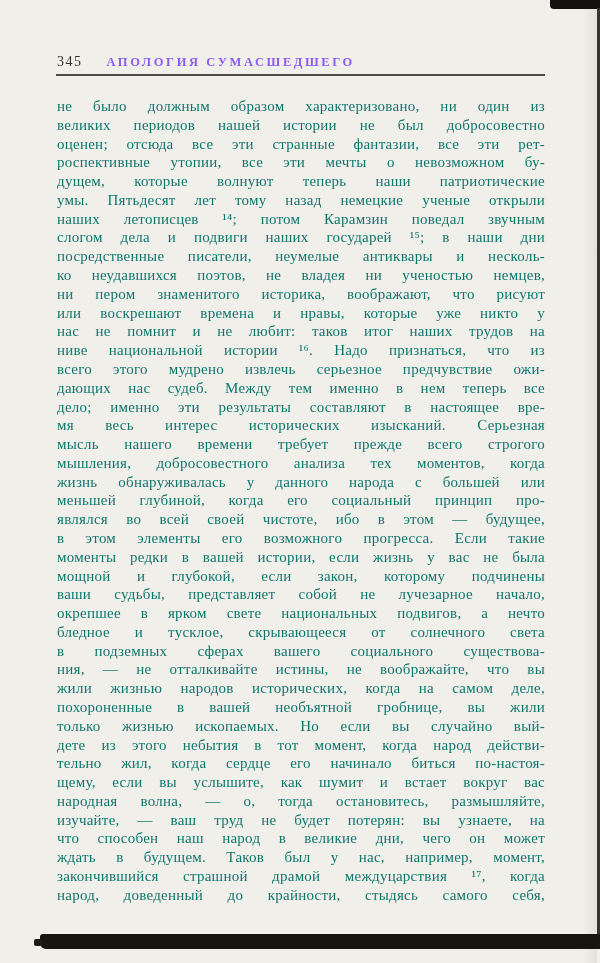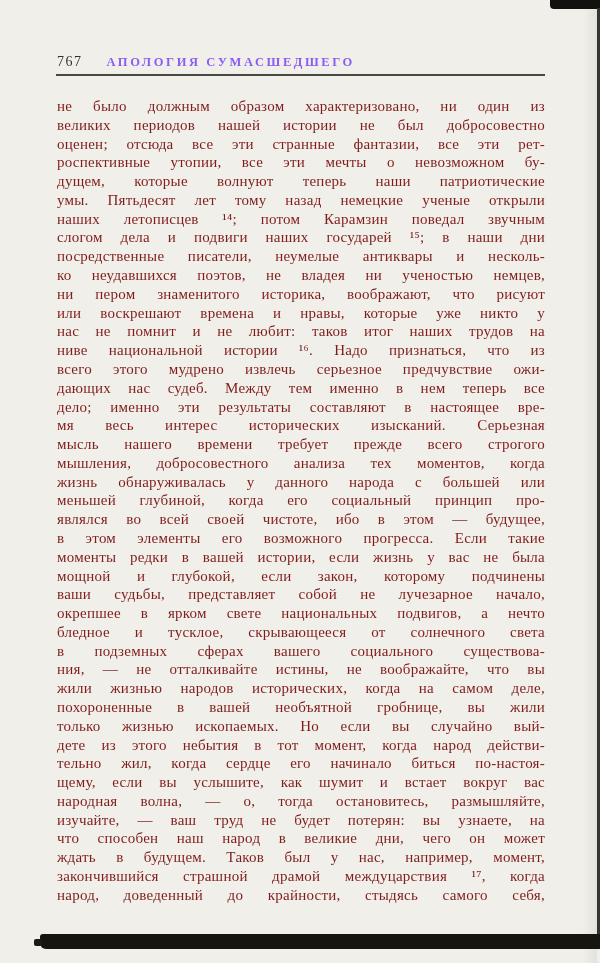--- a/index.html
+++ b/index.html
@@ -50,21 +50,21 @@
     left: 57px;
     top: 97px;
     width: 488px;
     font-size: 15px;
     line-height: 18.78px;
     letter-spacing: 0.25px;
     word-spacing: 1.5px;
     text-align: justify;
     text-align-last: justify;
     white-space: pre-line;
-    color: #7f1d1d;
+    color: #0f766e;
   }
   
   .artifact { position: absolute; pointer-events: none; }
   .corner-tr {
     right: 0;
     top: 0;
     width: 50px;
     height: 9px;
     background: #12110f;
     border-bottom-left-radius: 4px;
@@ -106,21 +106,21 @@
 
 <div class="page">
 
   <div class="artifact edge-right-shadow"></div>
   <div class="artifact corner-tr"></div>
   <div class="artifact edge-right-line"></div>
   <div class="artifact bar-bottom"></div>
   <div class="artifact speck-bl"></div>
 
   <header class="page-header">
-    <span class="page-number">767</span><span class="running-title">АПОЛОГИЯ СУМАСШЕДШЕГО</span>
+    <span class="page-number">345</span><span class="running-title">АПОЛОГИЯ СУМАСШЕДШЕГО</span>
   </header>
 
   <div class="header-rule"></div>
 
   <main class="body-text">не было должным образом характеризовано, ни один из
 великих периодов нашей истории не был добросовестно
 оценен; отсюда все эти странные фантазии, все эти рет-
 роспективные утопии, все эти мечты о невозможном бу-
 дущем, которые волнуют теперь наши патриотические
 умы. Пятьдесят лет тому назад немецкие ученые открыли

